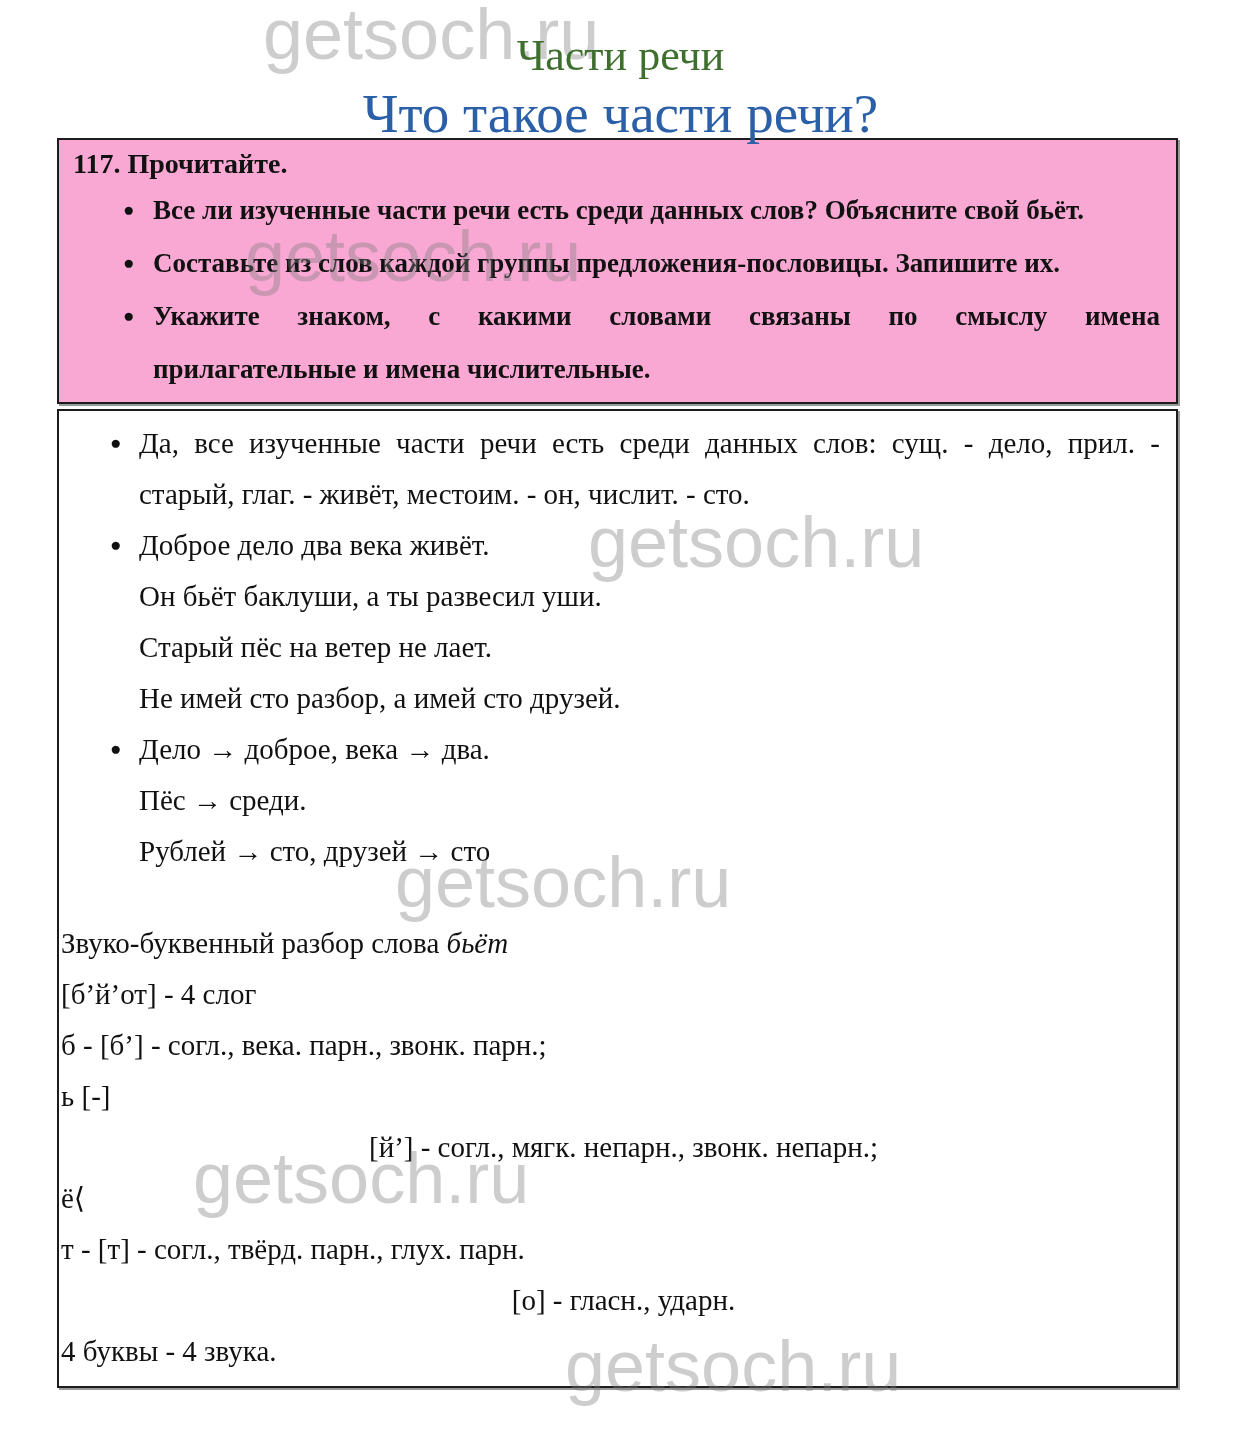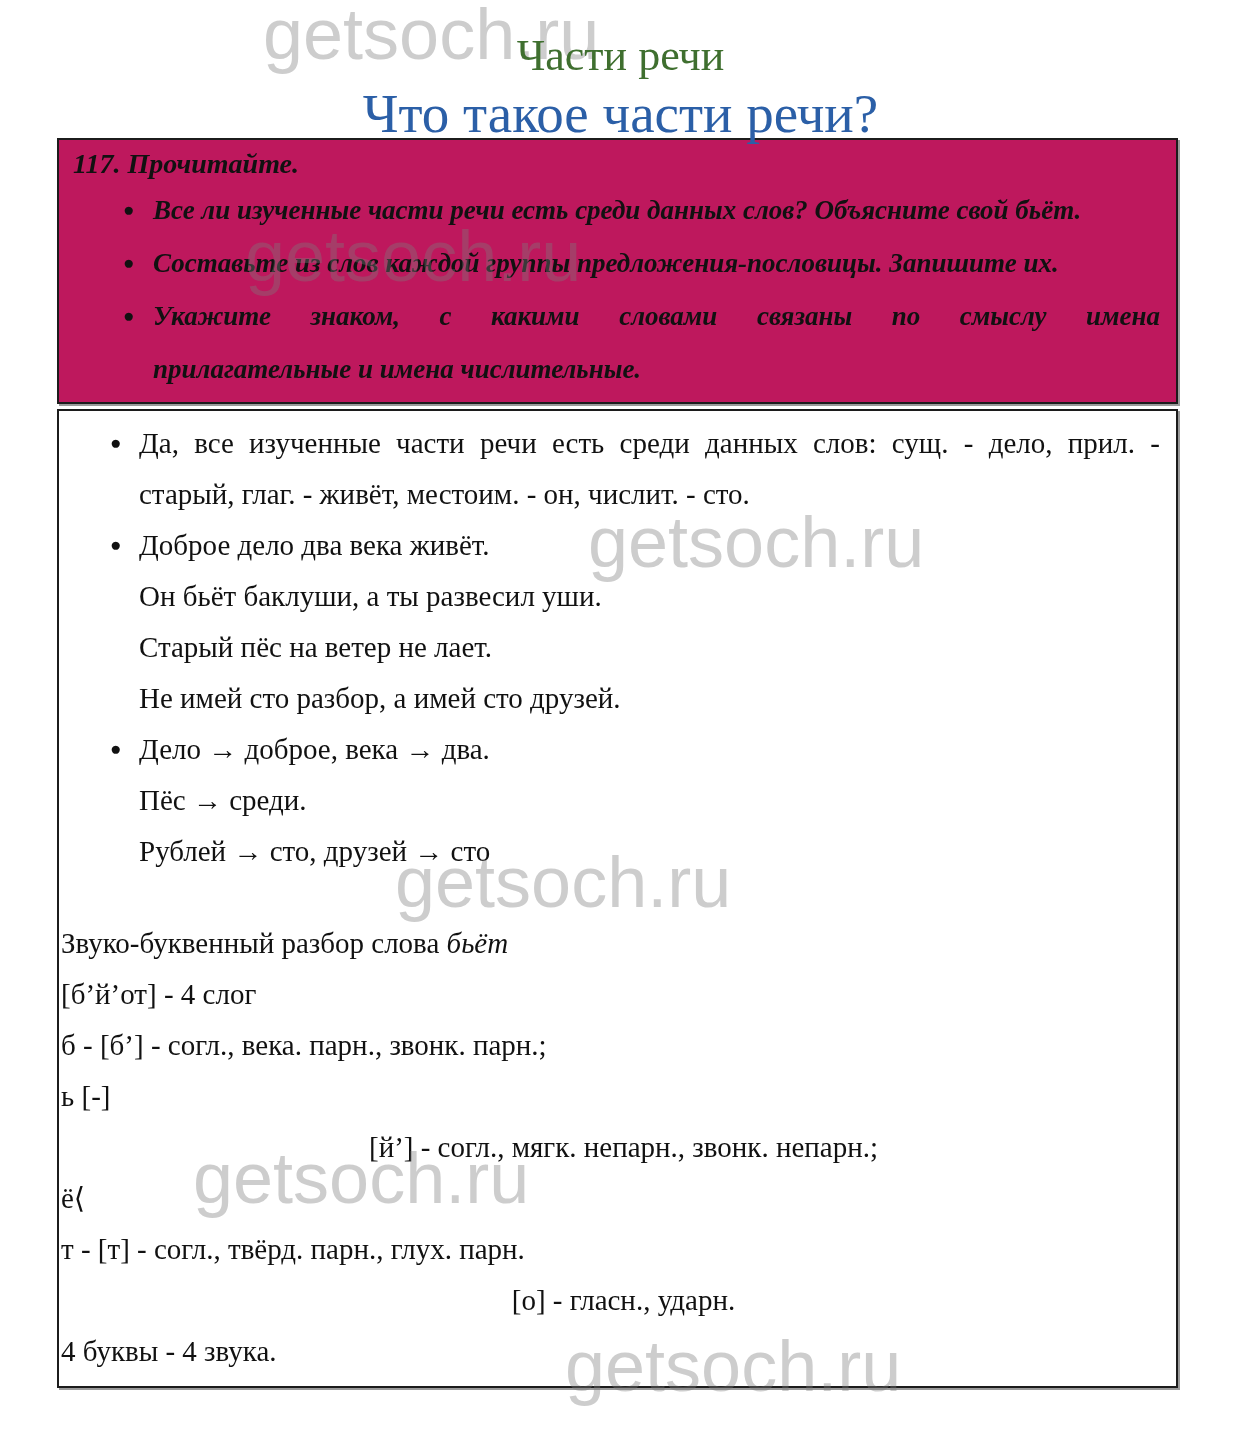--- a/index.html
+++ b/index.html
@@ -32,21 +32,21 @@
   .hdr{position:absolute;left:0;width:100%;text-align:center;z-index:3;font-weight:normal;}
   .title{top:30px;font-size:44px;color:#3f6f2f;}
   .subtitle{top:82px;font-size:55px;color:#2b5fa7;}
   
   .box{
     position:absolute;left:57px;width:1117px;
     border:2px solid #1c1c1c;
     box-shadow:2px 2px 0 #9a9a9a;
     z-index:1;
   }
-  .task-box{top:138px;height:262px;background:#be185d;font-style:italic;}
+  .task-box{top:138px;height:262px;background:#f9a8d4;}
   .answer-box{top:409px;height:975px;background:#ffffff;}
   .inner{position:relative;z-index:3;}
   
   .task-inner{padding:4px 16px 0 14px;}
   .task-heading{font-size:28px;font-weight:bold;line-height:40px;}
   .trow{
     position:relative;
     padding-left:80px;
     line-height:53px;
     font-size:27px;

